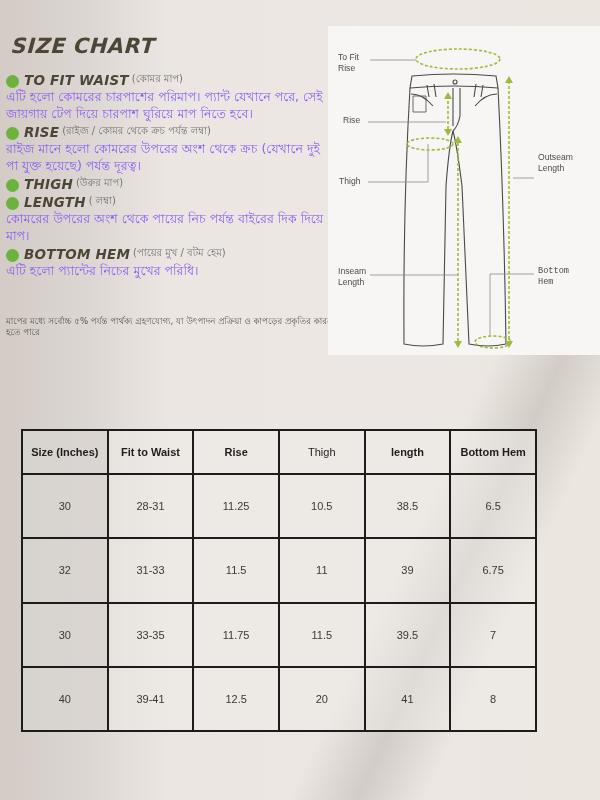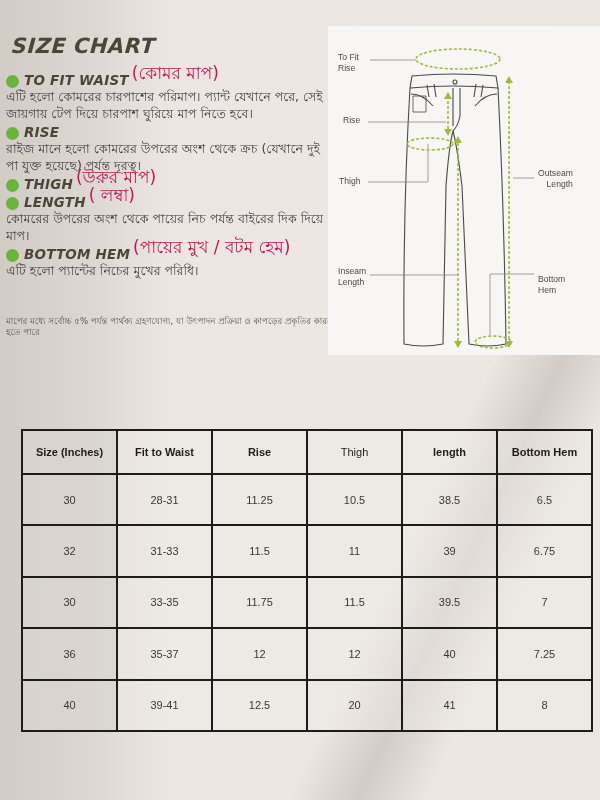--- a/index.html
+++ b/index.html
@@ -14,33 +14,33 @@
       position:absolute; left:12px; top:34px;
       font-family:"DejaVu Sans", sans-serif; font-weight:bold; font-style:italic;
       font-size:21px; letter-spacing:0.5px; color:#4d4637;
       transform:skewX(-4deg);
     }
     .guide { position:absolute; left:6px; top:70px; width:318px; color:#3e3a33; }
     .item { margin:0; }
     .item-head { display:flex; align-items:flex-end; height:18px; }
     .dot { width:13px; height:13px; border-radius:50%; background:#6cb33d; margin-right:5px; flex:none; }
     .item-title { font-weight:bold; font-style:italic; font-size:13.5px; color:#4d4637; letter-spacing:0.2px; }
-    .item-sub { font-size:17px; color:#be185d; margin-left:3px; }
-    .item-desc { font-size:12.5px; line-height:17px; color:#404040; }
+    .item-sub { font-size:10px; color:#737373; margin-left:3px; }
+    .item-desc { font-size:12.5px; line-height:17px; color:#8b5cf6; }
     .note { position:absolute; left:6px; top:316px; width:330px; font-size:8.6px; line-height:11px; color:#5a544c; }
 
     .diagram {
       position:absolute; left:328px; top:26px; width:302px; height:329px;
       background:#f7f6f4;
     }
     .diagram svg { position:absolute; left:0; top:0; }
     .dlabel { position:absolute; font-family:"Liberation Sans", sans-serif; font-size:8.6px; line-height:10.5px; color:#4b4b4b; }
 
     table.size-table {
-      position:absolute; left:21px; top:429px; width:572px; height:303px;
+      position:absolute; left:21px; top:429px; width:516px; height:303px;
       border-collapse:collapse; table-layout:fixed;
       font-family:"Liberation Sans", sans-serif; font-size:11px; color:#2d2b29;
       background:rgba(240,237,233,0.45);
     }
     .size-table th, .size-table td {
       border:2px solid #1d1c1b; text-align:center; vertical-align:middle; padding:0;
     }
     .size-table th { font-weight:bold; font-size:11px; height:42px; color:#1f1e1c; }
     .size-table th.light { font-weight:normal; }
     .size-table td { height:41px; font-size:11px; color:#3a3835; }
@@ -57,20 +57,21 @@
       <span class="dot"></span>
       <span class="item-title">TO FIT WAIST</span>
       <span class="item-sub">(কোমর মাপ)</span>
     </div>
     <div class="item-desc">এটি হলো কোমরের চারপাশের পরিমাপ। প্যান্ট যেখানে পরে, সেই জায়গায় টেপ দিয়ে চারপাশ ঘুরিয়ে মাপ নিতে হবে।</div>
   </div>
   <div class="item">
     <div class="item-head">
       <span class="dot"></span>
       <span class="item-title">RISE</span>
+      <span class="item-sub">(রাইজ / কোমর থেকে ক্রচ পর্যন্ত লম্বা)</span>
     </div>
     <div class="item-desc">রাইজ মানে হলো কোমরের উপরের অংশ থেকে ক্রচ (যেখানে দুই পা যুক্ত হয়েছে) পর্যন্ত দূরত্ব।</div>
   </div>
   <div class="item">
     <div class="item-head">
       <span class="dot"></span>
       <span class="item-title">THIGH</span>
       <span class="item-sub">(উরুর মাপ)</span>
     </div>
   </div>
@@ -143,29 +144,29 @@
       <polygon points="181,50 177,57 185,57"></polygon>
       <polygon points="181,322 177,315 185,315"></polygon>
     </g>
   </svg>
   <div class="dlabel" style="left:10px;top:26px;">
     <div>To Fit</div>
       <div>Rise</div>
   </div>
   <div class="dlabel" style="left:15px;top:89px;">Rise</div>
   <div class="dlabel" style="left:11px;top:150px;">Thigh</div>
-  <div class="dlabel" style="left:210px;top:142px;text-align:right;">
+  <div class="dlabel" style="left:210px;top:126px;">
     <div>Outseam</div>
       <div>Length</div>
   </div>
   <div class="dlabel" style="left:10px;top:240px;">
     <div>Inseam</div>
       <div>Length</div>
   </div>
-  <div class="dlabel" style="left:210px;top:248px;">
+  <div class="dlabel" style="left:210px;top:240px;font-family:Liberation Mono, monospace;">
     <div>Bottom</div>
       <div>Hem</div>
   </div>
 </div>
 
 <table class="size-table">
   <thead>
     <tr>
       <th>Size (Inches)</th>
       <th>Fit to Waist</th>
@@ -194,28 +195,20 @@
     </tr>
     <tr>
       <td>30</td>
       <td>33-35</td>
       <td>11.75</td>
       <td>11.5</td>
       <td>39.5</td>
       <td>7</td>
     </tr>
     <tr>
-      <td>36</td>
-      <td>35-37</td>
-      <td>12</td>
-      <td>12</td>
-      <td>40</td>
-      <td>7.25</td>
-    </tr>
-    <tr>
       <td>40</td>
       <td>39-41</td>
       <td>12.5</td>
       <td>20</td>
       <td>41</td>
       <td>8</td>
     </tr>
   </tbody>
 </table>
 

